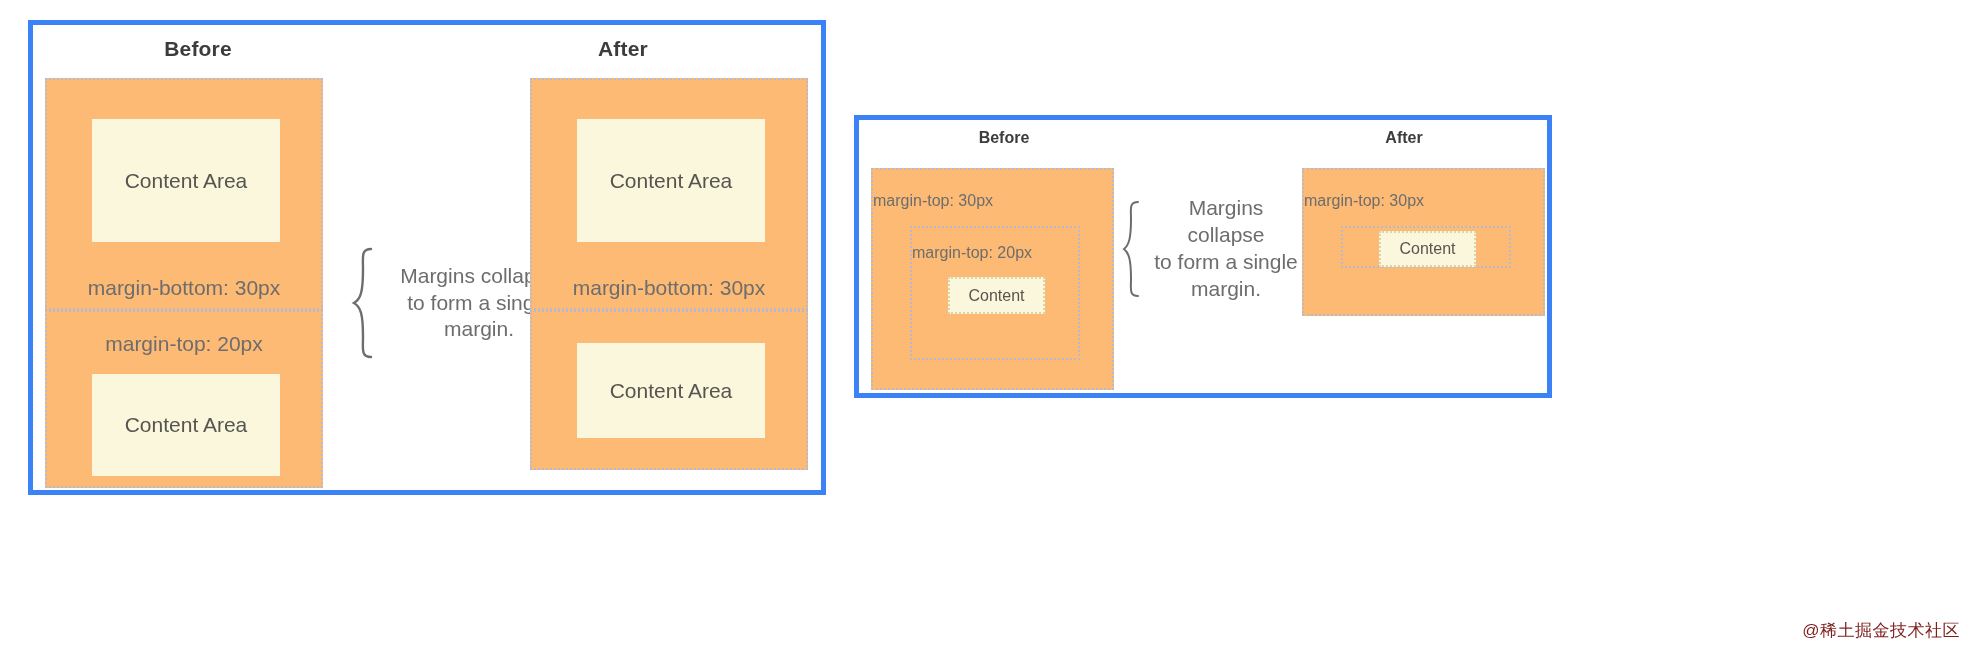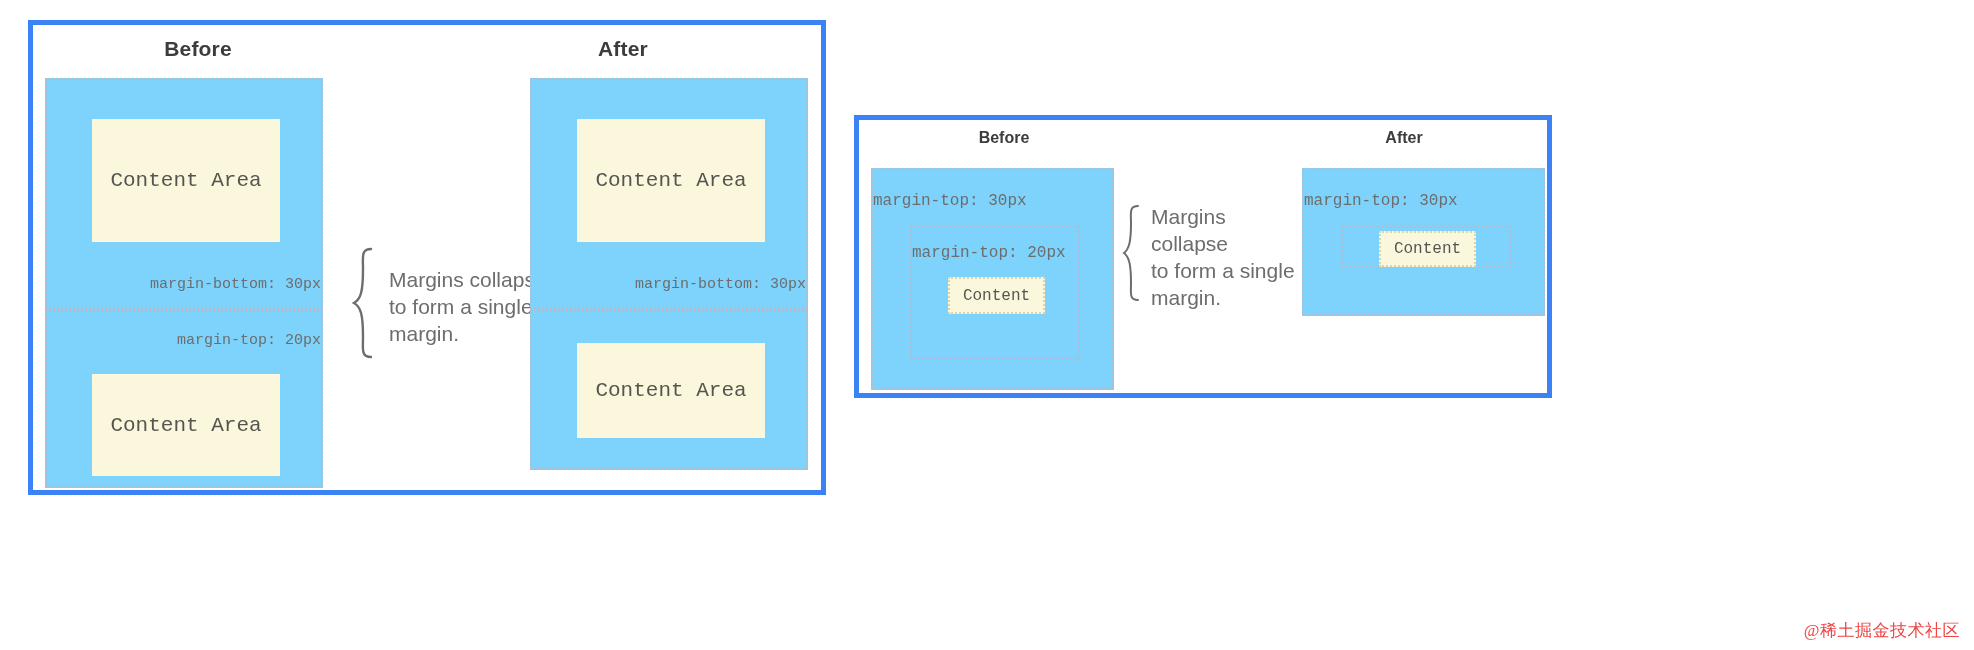--- a/index.html
+++ b/index.html
@@ -39,42 +39,41 @@
     color: #3c3c3c;
     text-align: center;
     letter-spacing: .2px;
   }
   #p1-head-before { left: 20px;  width: 290px; }
   #p1-head-after  { left: 440px; width: 300px; }
 
   
   .margin-box {
     position: absolute;
-    background: #7dd3fc;
+    background: #fdba74;
     border: 2px dotted #b9b9c9;
     box-sizing: border-box;
-    font-family: Liberation Mono, monospace;
   }
   
   .content-area {
     position: absolute;
     background: #fbf7dd;
     box-sizing: border-box;
     display: flex;
     align-items: center;
     justify-content: center;
     font-size: 21px;
     color: #555550;
   }
   .margin-label {
     position: absolute;
     width: 100%;
     left: 0;
-    text-align: right;
-    font-size: 15px;
+    text-align: center;
+    font-size: 21px;
     color: #6d6d6d;
   }
 
   
   #p1-before-top    { left: 12px; top: 53px;  width: 278px; height: 232px; }
   #p1-before-bottom { left: 12px; top: 285px; width: 278px; height: 178px; }
   #p1-before-top .content-area    { left: 45px; top: 39px; width: 188px; height: 123px; }
   #p1-before-top .margin-label    { top: 196px; }
   #p1-before-bottom .margin-label { top: 20px; }
   #p1-before-bottom .content-area { left: 45px; top: 62px; width: 188px; height: 102px; }
@@ -86,22 +85,22 @@
   #p1-after-top .margin-label    { top: 196px; }
   #p1-after-bottom .content-area { left: 45px; top: 31px; width: 188px; height: 95px; }
 
   
   .note-group { position: absolute; display: flex; align-items: center; }
   .brace-svg  { display: block; }
   .note-text {
     font-size: 21px;
     line-height: 1.28;
     color: #6d6d6d;
+    text-align: center;
     white-space: pre-line;
-    margin-top: 9px;
   }
 
   #p1-note { left: 318px; top: 222px; }
   #p1-note .note-text { width: 180px; margin-left: 12px; }
 
   
   #panel-two {
     left: 854px;
     top: 115px;
     width: 698px;
@@ -153,23 +152,22 @@
 
   #p2-note { left: 263px; top: 75px; }
   #p2-note .note-text { width: 150px; margin-left: 9px; }
 
   
   #watermark {
     position: absolute;
     right: 14px;
     bottom: 8px;
     font-size: 17px;
-    color: #ef4444;
+    color: #7f1d1d;
     letter-spacing: .5px;
-    font-family: Liberation Serif, serif;
   }
 </style>
 </head>
 <body>
 
 <div class="panel" id="panel-one">
 
   <div class="p1-col-head" id="p1-head-before">Before</div>
   <div class="p1-col-head" id="p1-head-after">After</div>
 

